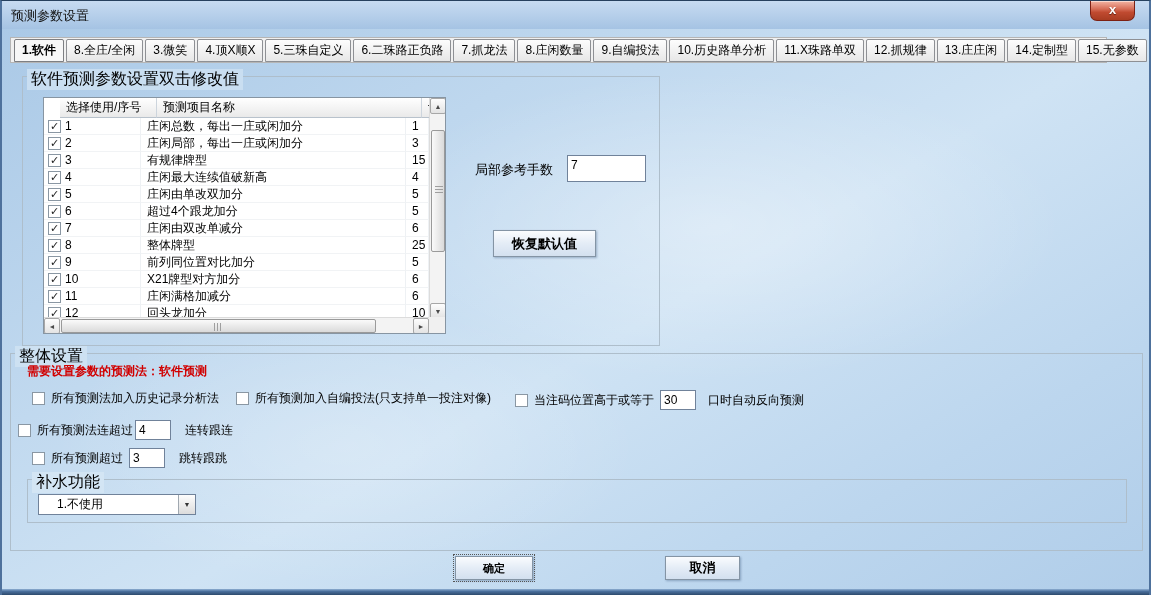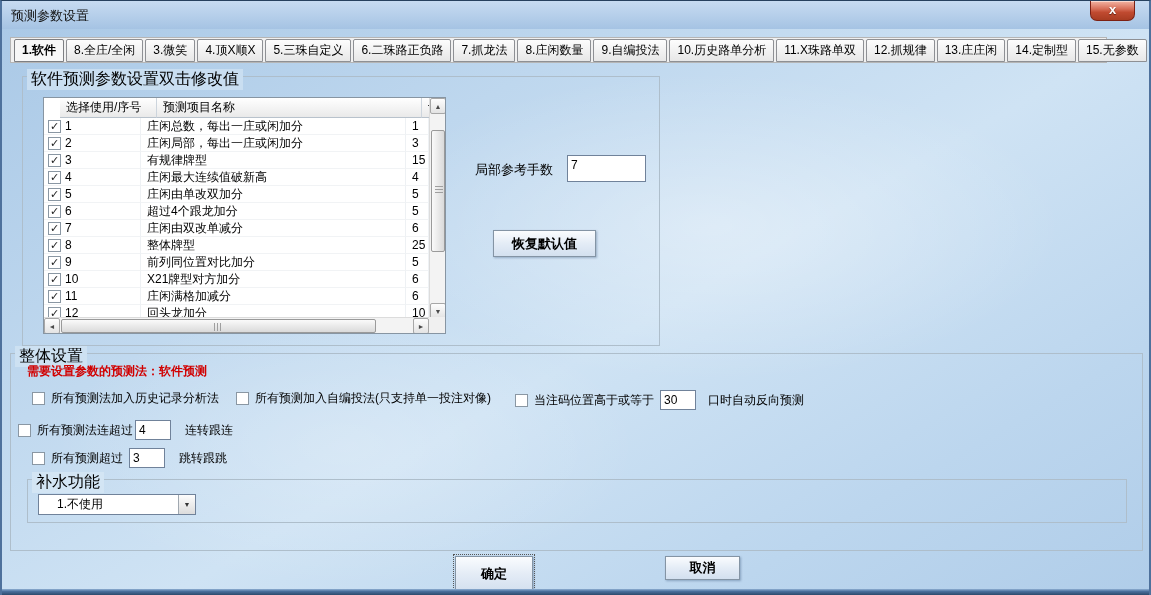--- a/index.html
+++ b/index.html
@@ -94,21 +94,21 @@
   .opt{ position:absolute; display:flex; align-items:center; gap:6px; white-space:nowrap; }
   .opt .mini{ position:static; width:36px; height:20px; }
 
   .combo{ position:absolute; left:10px; top:14px; width:158px; height:21px; background:#fff;
     border:1px solid #70829a; display:flex; cursor:pointer; }
   .combo .sel{ flex:1; line-height:19px; padding-left:18px; overflow:hidden; white-space:nowrap; }
   .combo .dbtn{ width:17px; border-left:1px solid #a0a8b0; background:linear-gradient(#fdfdfd,#dcdcdc);
     display:flex; align-items:center; justify-content:center; font-size:7px; color:#333; }
 
   
-  .ok-btn{ position:absolute; left:453px; top:555px; width:78px; height:36px; font-weight:bold; font-size:13px;
+  .ok-btn{ position:absolute; left:453px; top:555px; width:78px; height:24px; font-weight:bold; font-size:11px;
     outline:1px dotted #555; outline-offset:1px; }
   .cancel-btn{ position:absolute; left:663px; top:555px; width:75px; height:24px; font-weight:bold; font-size:13px; }
 </style>
 </head>
 <body>
 
 <div class="window">
 
   <div class="titlebar">
     <span class="title">预测参数设置</span>

